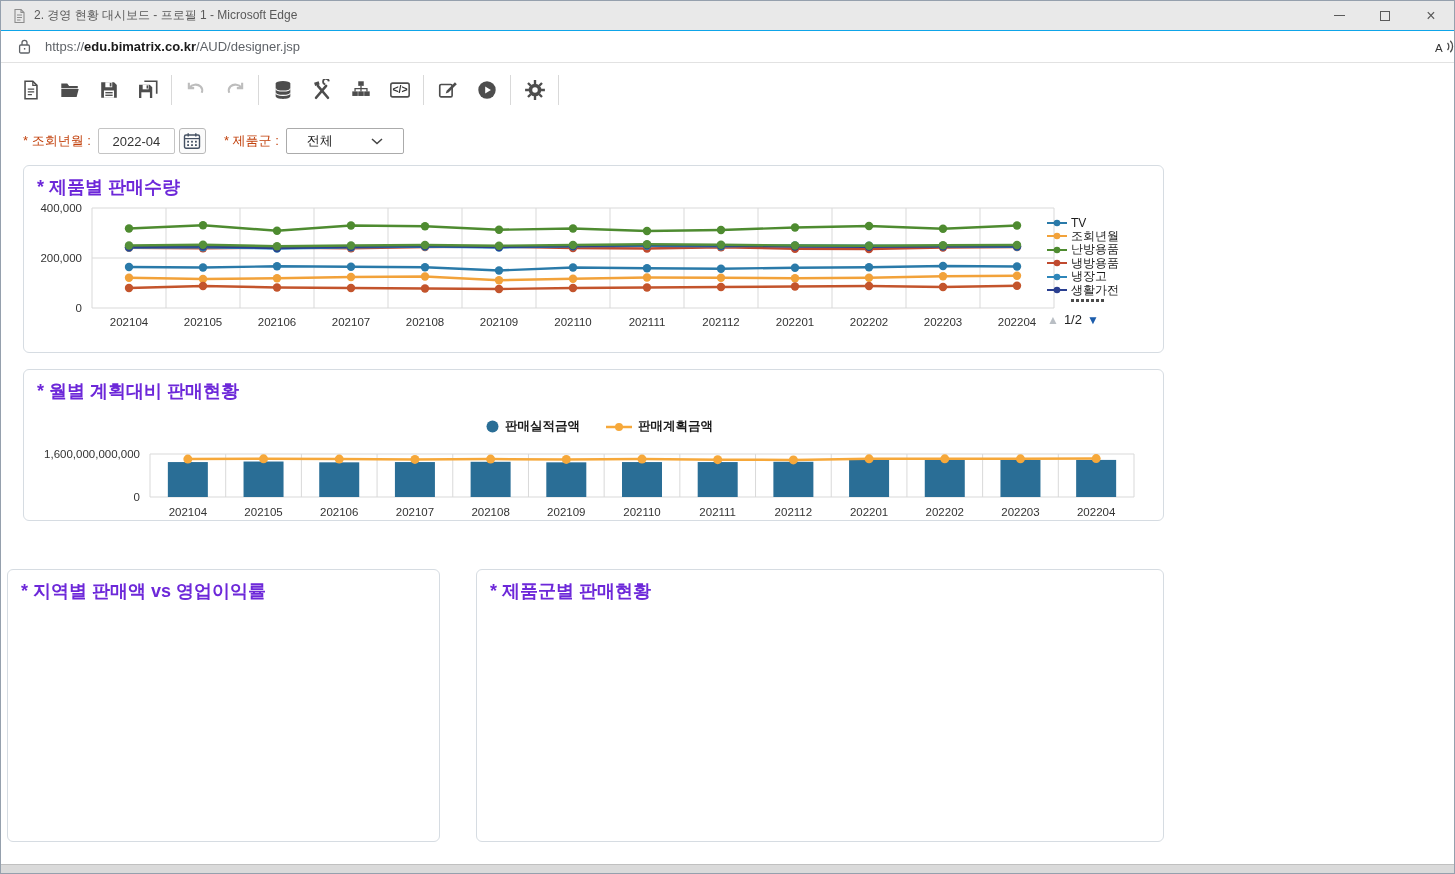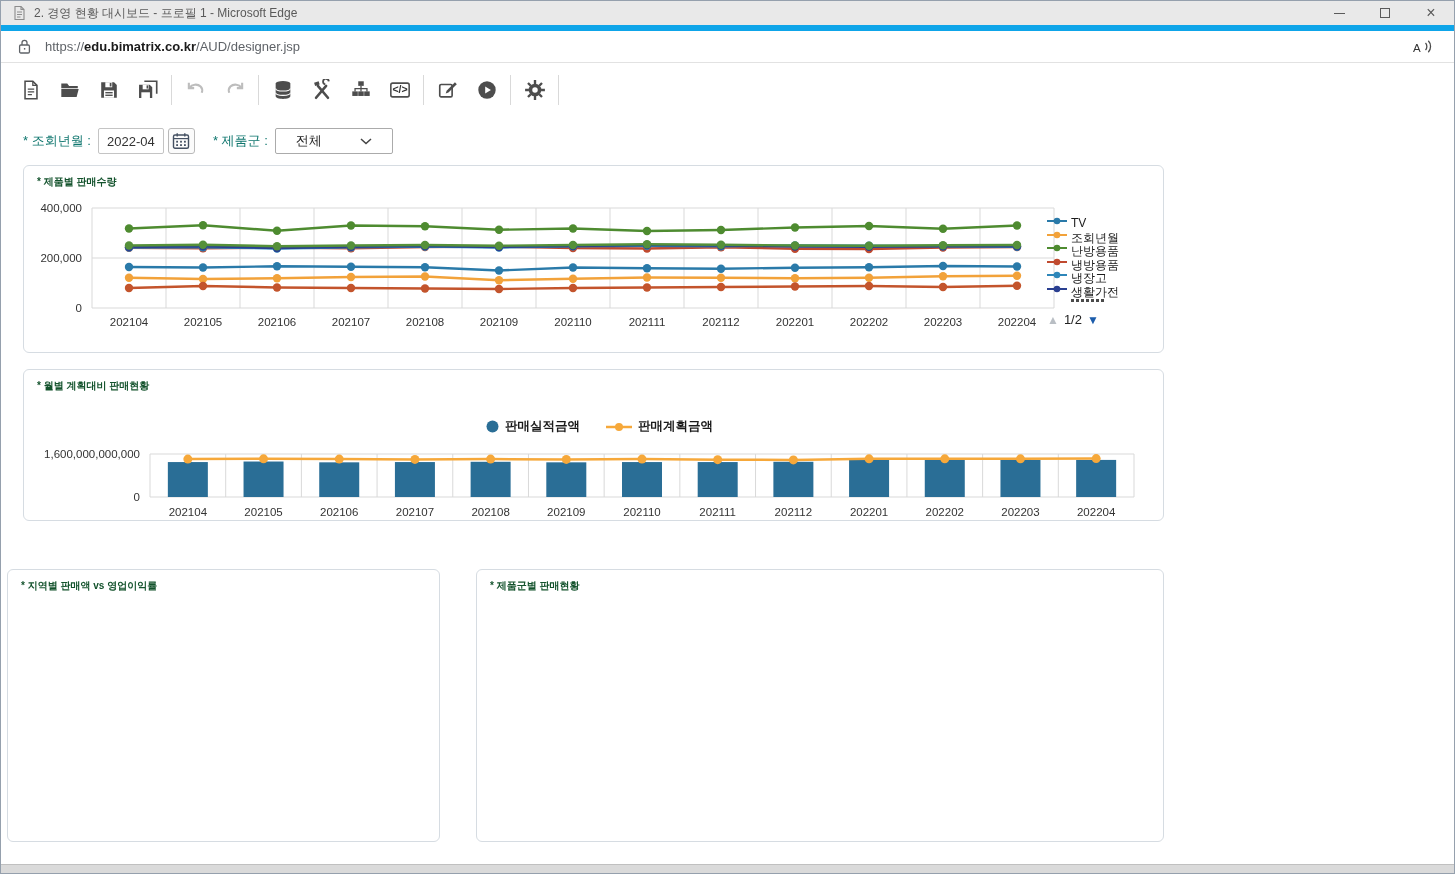--- a/index.html
+++ b/index.html
@@ -1,59 +1,59 @@
 <!DOCTYPE html>
 <html><head>
 <meta charset="utf-8">
 <style>
   html,body{margin:0;padding:0;background:#cfd4da;font-family:"Liberation Sans","DejaVu Sans",sans-serif;}
   .window{position:relative;width:1455px;height:874px;background:#fff;border:1px solid #95a0ad;box-sizing:border-box;overflow:hidden;}
 
   
-  .titlebar{position:absolute;top:0;left:0;right:0;height:30px;background:#e9e9e9;display:flex;align-items:center;padding-left:10px;box-sizing:border-box;border-bottom:6px solid #0ea5e9;}
+  .titlebar{position:absolute;top:0;left:0;right:0;height:30px;background:#e9e9e9;display:flex;align-items:center;padding-left:10px;box-sizing:border-box;border-bottom:1px solid #0ea5e9;}
   .titlebar .title{font-size:12px;color:#595959;margin-left:7px;}
   .win-controls{margin-left:auto;display:flex;height:100%;}
   .wc{width:46px;height:100%;display:flex;align-items:center;justify-content:center;}
   .min-glyph{width:11px;height:1px;background:#5a5a5a;}
   .max-glyph{width:10px;height:10px;border:1px solid #5a5a5a;box-sizing:border-box;}
   .close-glyph{font-size:16px;color:#5a5a5a;line-height:1;}
 
   
-  .urlbar{position:absolute;top:30px;left:0;right:0;height:32px;background:#fff;border-bottom:1px solid #e2e2e2;display:flex;align-items:center;padding:0 24px 0 16px;box-sizing:border-box;}
+  .urlbar{position:absolute;top:30px;left:0;right:0;height:32px;background:#fff;border-bottom:1px solid #e2e2e2;display:flex;align-items:center;padding:0 2px 0 16px;box-sizing:border-box;}
   .url{margin-left:13px;font-size:13px;color:#5f6368;white-space:nowrap;}
   .url .domain{color:#1b1b1b;font-weight:600;}
   .readaloud{margin-left:auto;margin-right:-3px;}
 
   
   .toolbar{position:absolute;top:62px;left:0;right:0;height:54px;background:#fff;display:flex;align-items:center;padding-left:18px;box-sizing:border-box;}
   .tbtn{width:24px;height:24px;margin-right:15px;display:flex;align-items:center;justify-content:center;flex:none;cursor:pointer;}
   .tsep{width:1px;height:30px;background:#d9d9d9;margin:0 12px 0 -4px;flex:none;}
 
   
   .filter-row{position:absolute;top:126px;left:22px;display:flex;align-items:center;height:28px;font-size:13px;}
-  .flabel{color:#0f766e;margin-right:7px;white-space:nowrap;}
-  .date-input{width:66px;height:26px;border:1px solid #c4c4c4;border-radius:2px;text-align:center;font-size:13px;color:#333;box-sizing:border-box;font-family:inherit;}
+  .flabel{color:#c2410c;margin-right:7px;white-space:nowrap;}
+  .date-input{width:77px;height:26px;border:1px solid #c4c4c4;border-radius:2px;text-align:center;font-size:13px;color:#333;box-sizing:border-box;font-family:inherit;}
   .cal-btn{width:27px;height:26px;border:1px solid #b9b9b9;border-radius:3px;background:#fbfbfb;margin-left:4px;margin-right:18px;display:flex;align-items:center;justify-content:center;box-sizing:border-box;cursor:pointer;}
   .select{width:118px;height:26px;border:1px solid #ababab;border-radius:2px;display:flex;align-items:center;padding:0 20px;box-sizing:border-box;color:#222;background:#fff;cursor:pointer;}
   .select .chev{margin-left:auto;}
 
   
   .panel{position:absolute;background:#fff;border:1px solid #d6dce2;border-radius:6px;box-sizing:border-box;}
-  .panel-title{position:absolute;top:9px;left:13px;font-size:10px;font-weight:bold;color:#14532d;white-space:nowrap;}
+  .panel-title{position:absolute;top:9px;left:13px;font-size:18px;font-weight:bold;color:#6d28d9;white-space:nowrap;}
   #p1{left:22px;top:164px;width:1141px;height:188px;}
   #p2{left:22px;top:368px;width:1141px;height:152px;}
   #p3{left:6px;top:568px;width:433px;height:273px;}
   #p4{left:475px;top:568px;width:688px;height:273px;}
 
   #chart1{position:absolute;left:6px;top:36px;}
   #chart2{position:absolute;left:6px;top:78px;}
   svg text{font-family:"Liberation Sans","DejaVu Sans",sans-serif;font-size:11.5px;fill:#333;}
 
   .legend1{position:absolute;top:50px;right:24px;width:92px;}
-  .legend-item{display:flex;align-items:flex-start;height:13.5px;font-size:12px;color:#1b1b1b;white-space:nowrap;cursor:pointer;}
+  .legend-item{display:flex;align-items:center;height:13.5px;font-size:12px;color:#1b1b1b;white-space:nowrap;cursor:pointer;}
   .legend-item svg{margin-right:4px;flex:none;}
   .legend-sliver{height:3px;overflow:hidden;margin:2px 0 0 24px;width:34px;background:repeating-linear-gradient(90deg,#4a4a4a 0 3px,transparent 3px 5px);}
   .legend-pager{display:flex;align-items:center;margin-top:10px;font-size:13px;color:#222;}
   .pg-up{color:#b9bec4;font-size:12px;margin-right:5px;cursor:pointer;}
   .pg-down{color:#1b5cab;font-size:12px;margin-left:5px;cursor:pointer;}
 
   #legend2{position:absolute;left:462px;top:48px;display:flex;gap:26px;}
   .legend2-item{display:flex;align-items:center;font-size:12.5px;color:#1b1b1b;font-weight:600;white-space:nowrap;cursor:pointer;text-align:center;}
   .legend2-item svg{margin-right:6px;flex:none;}
 

